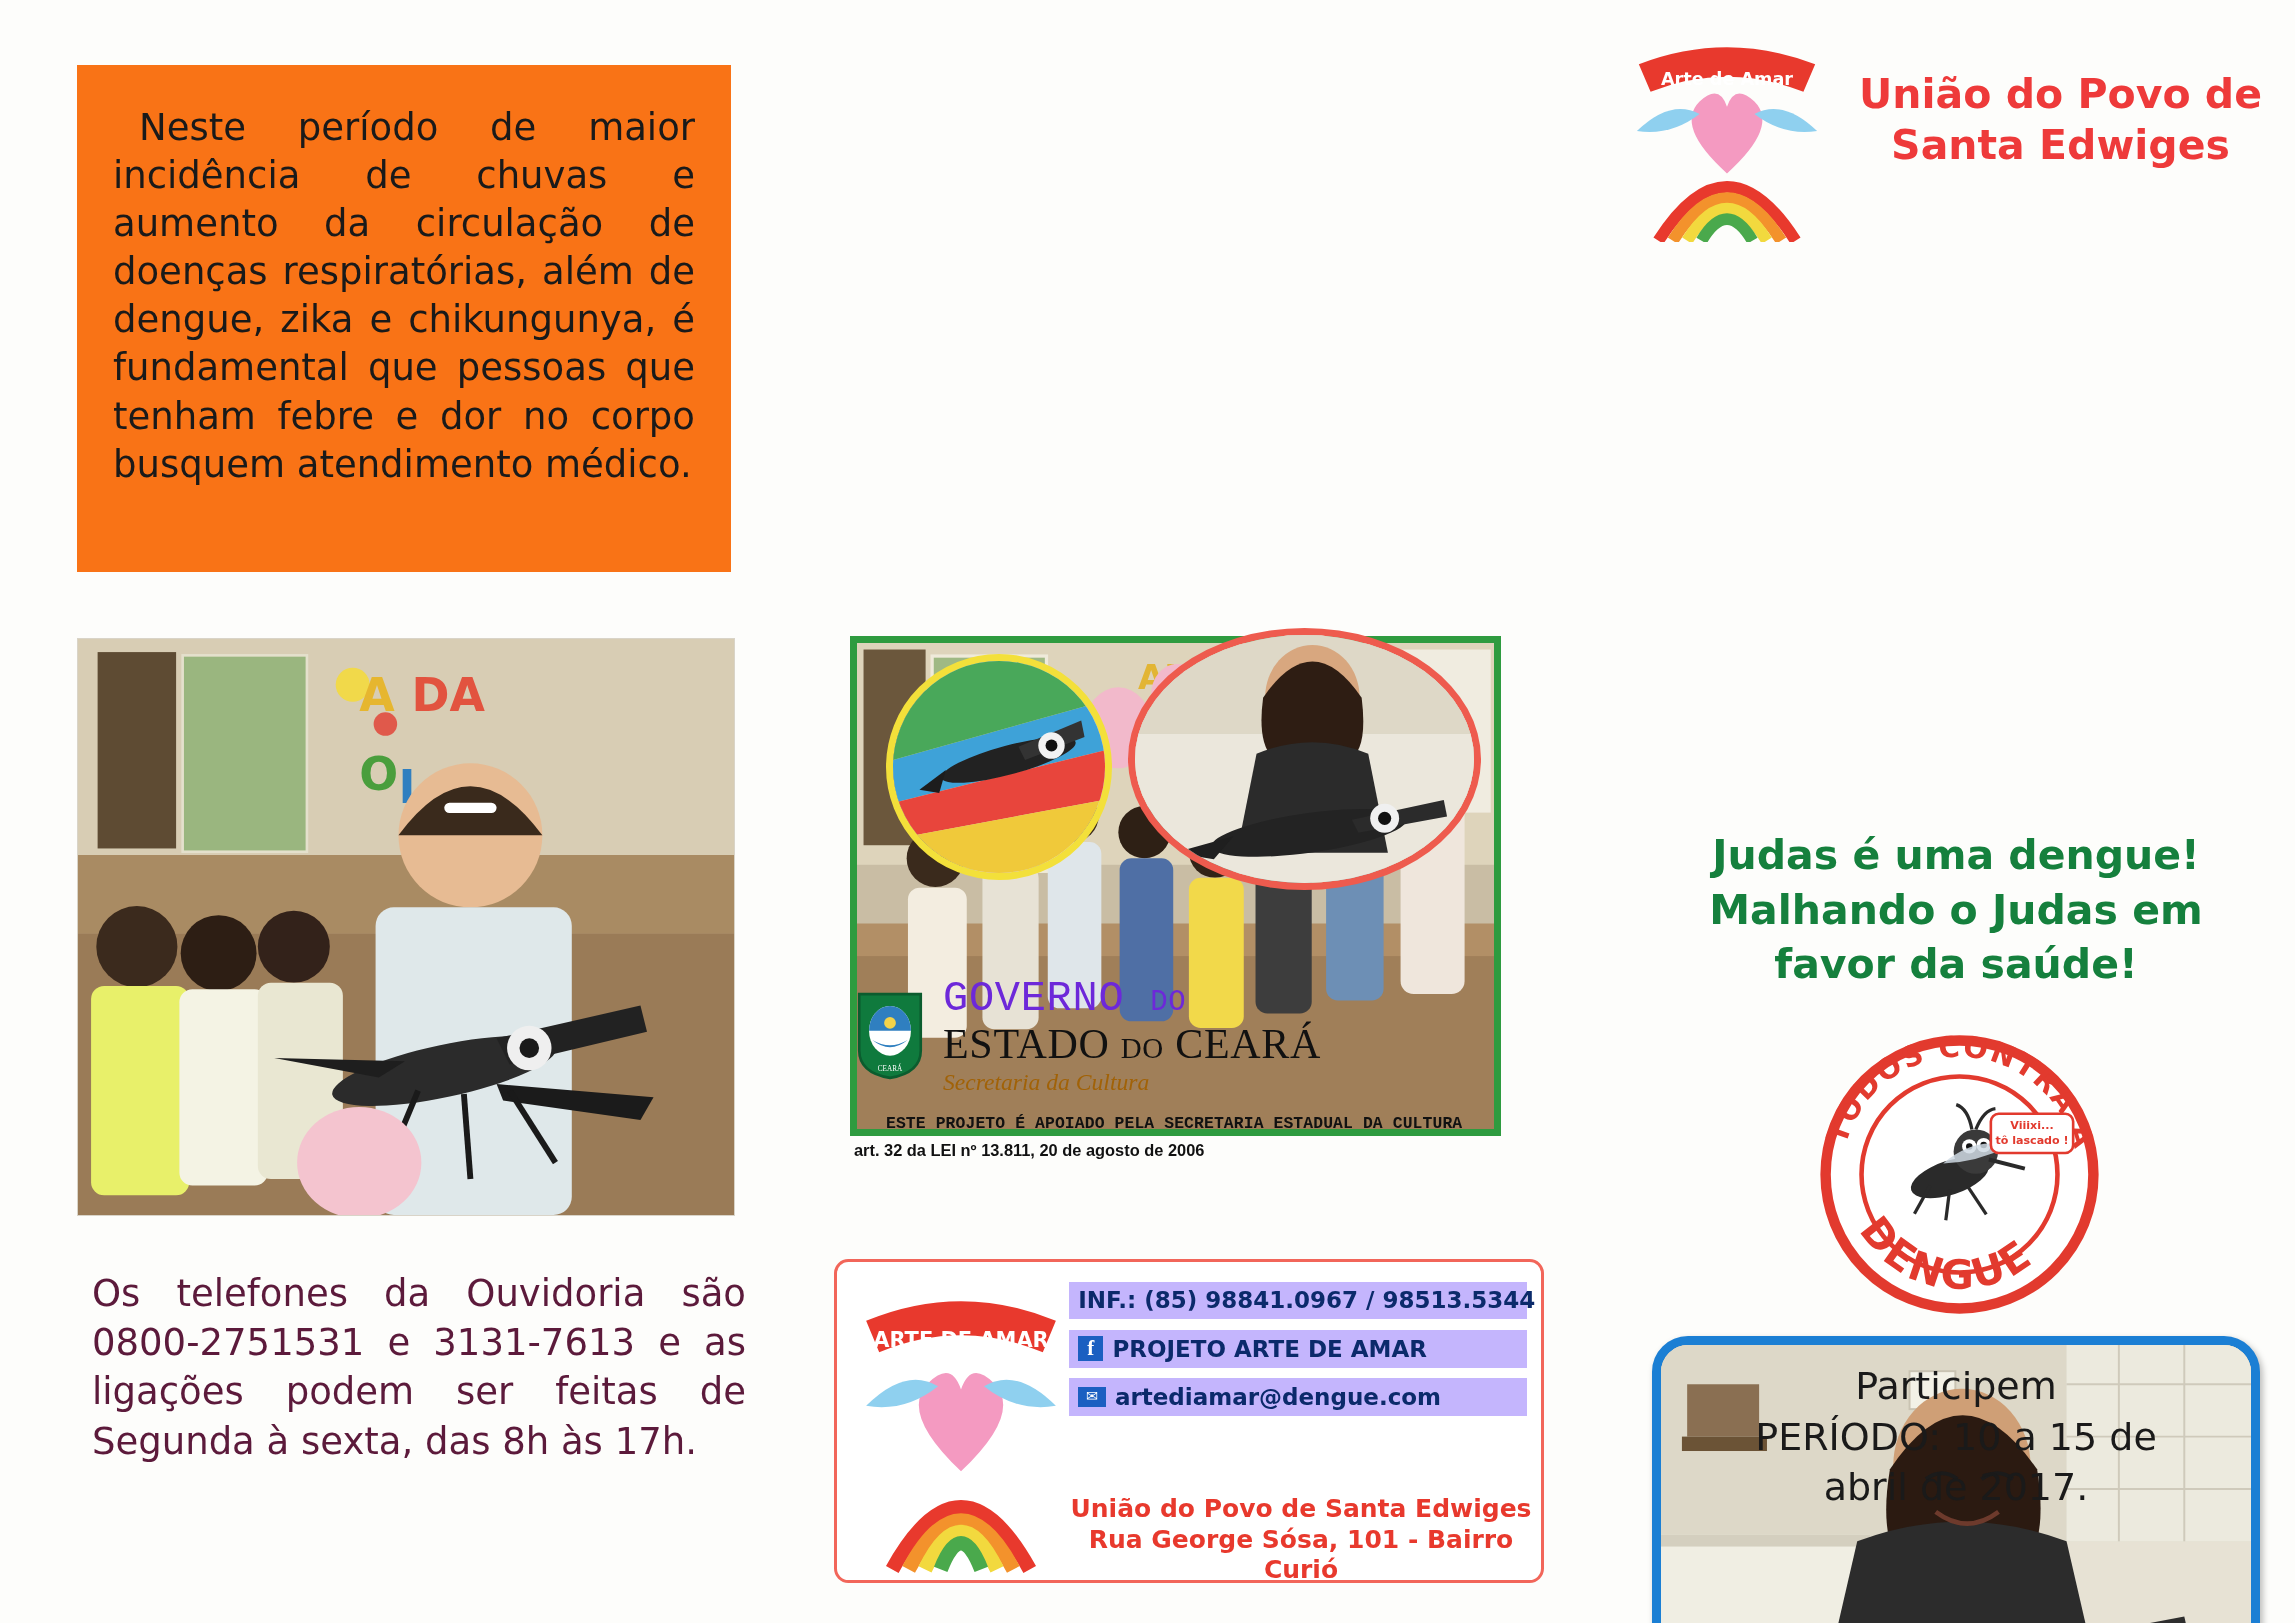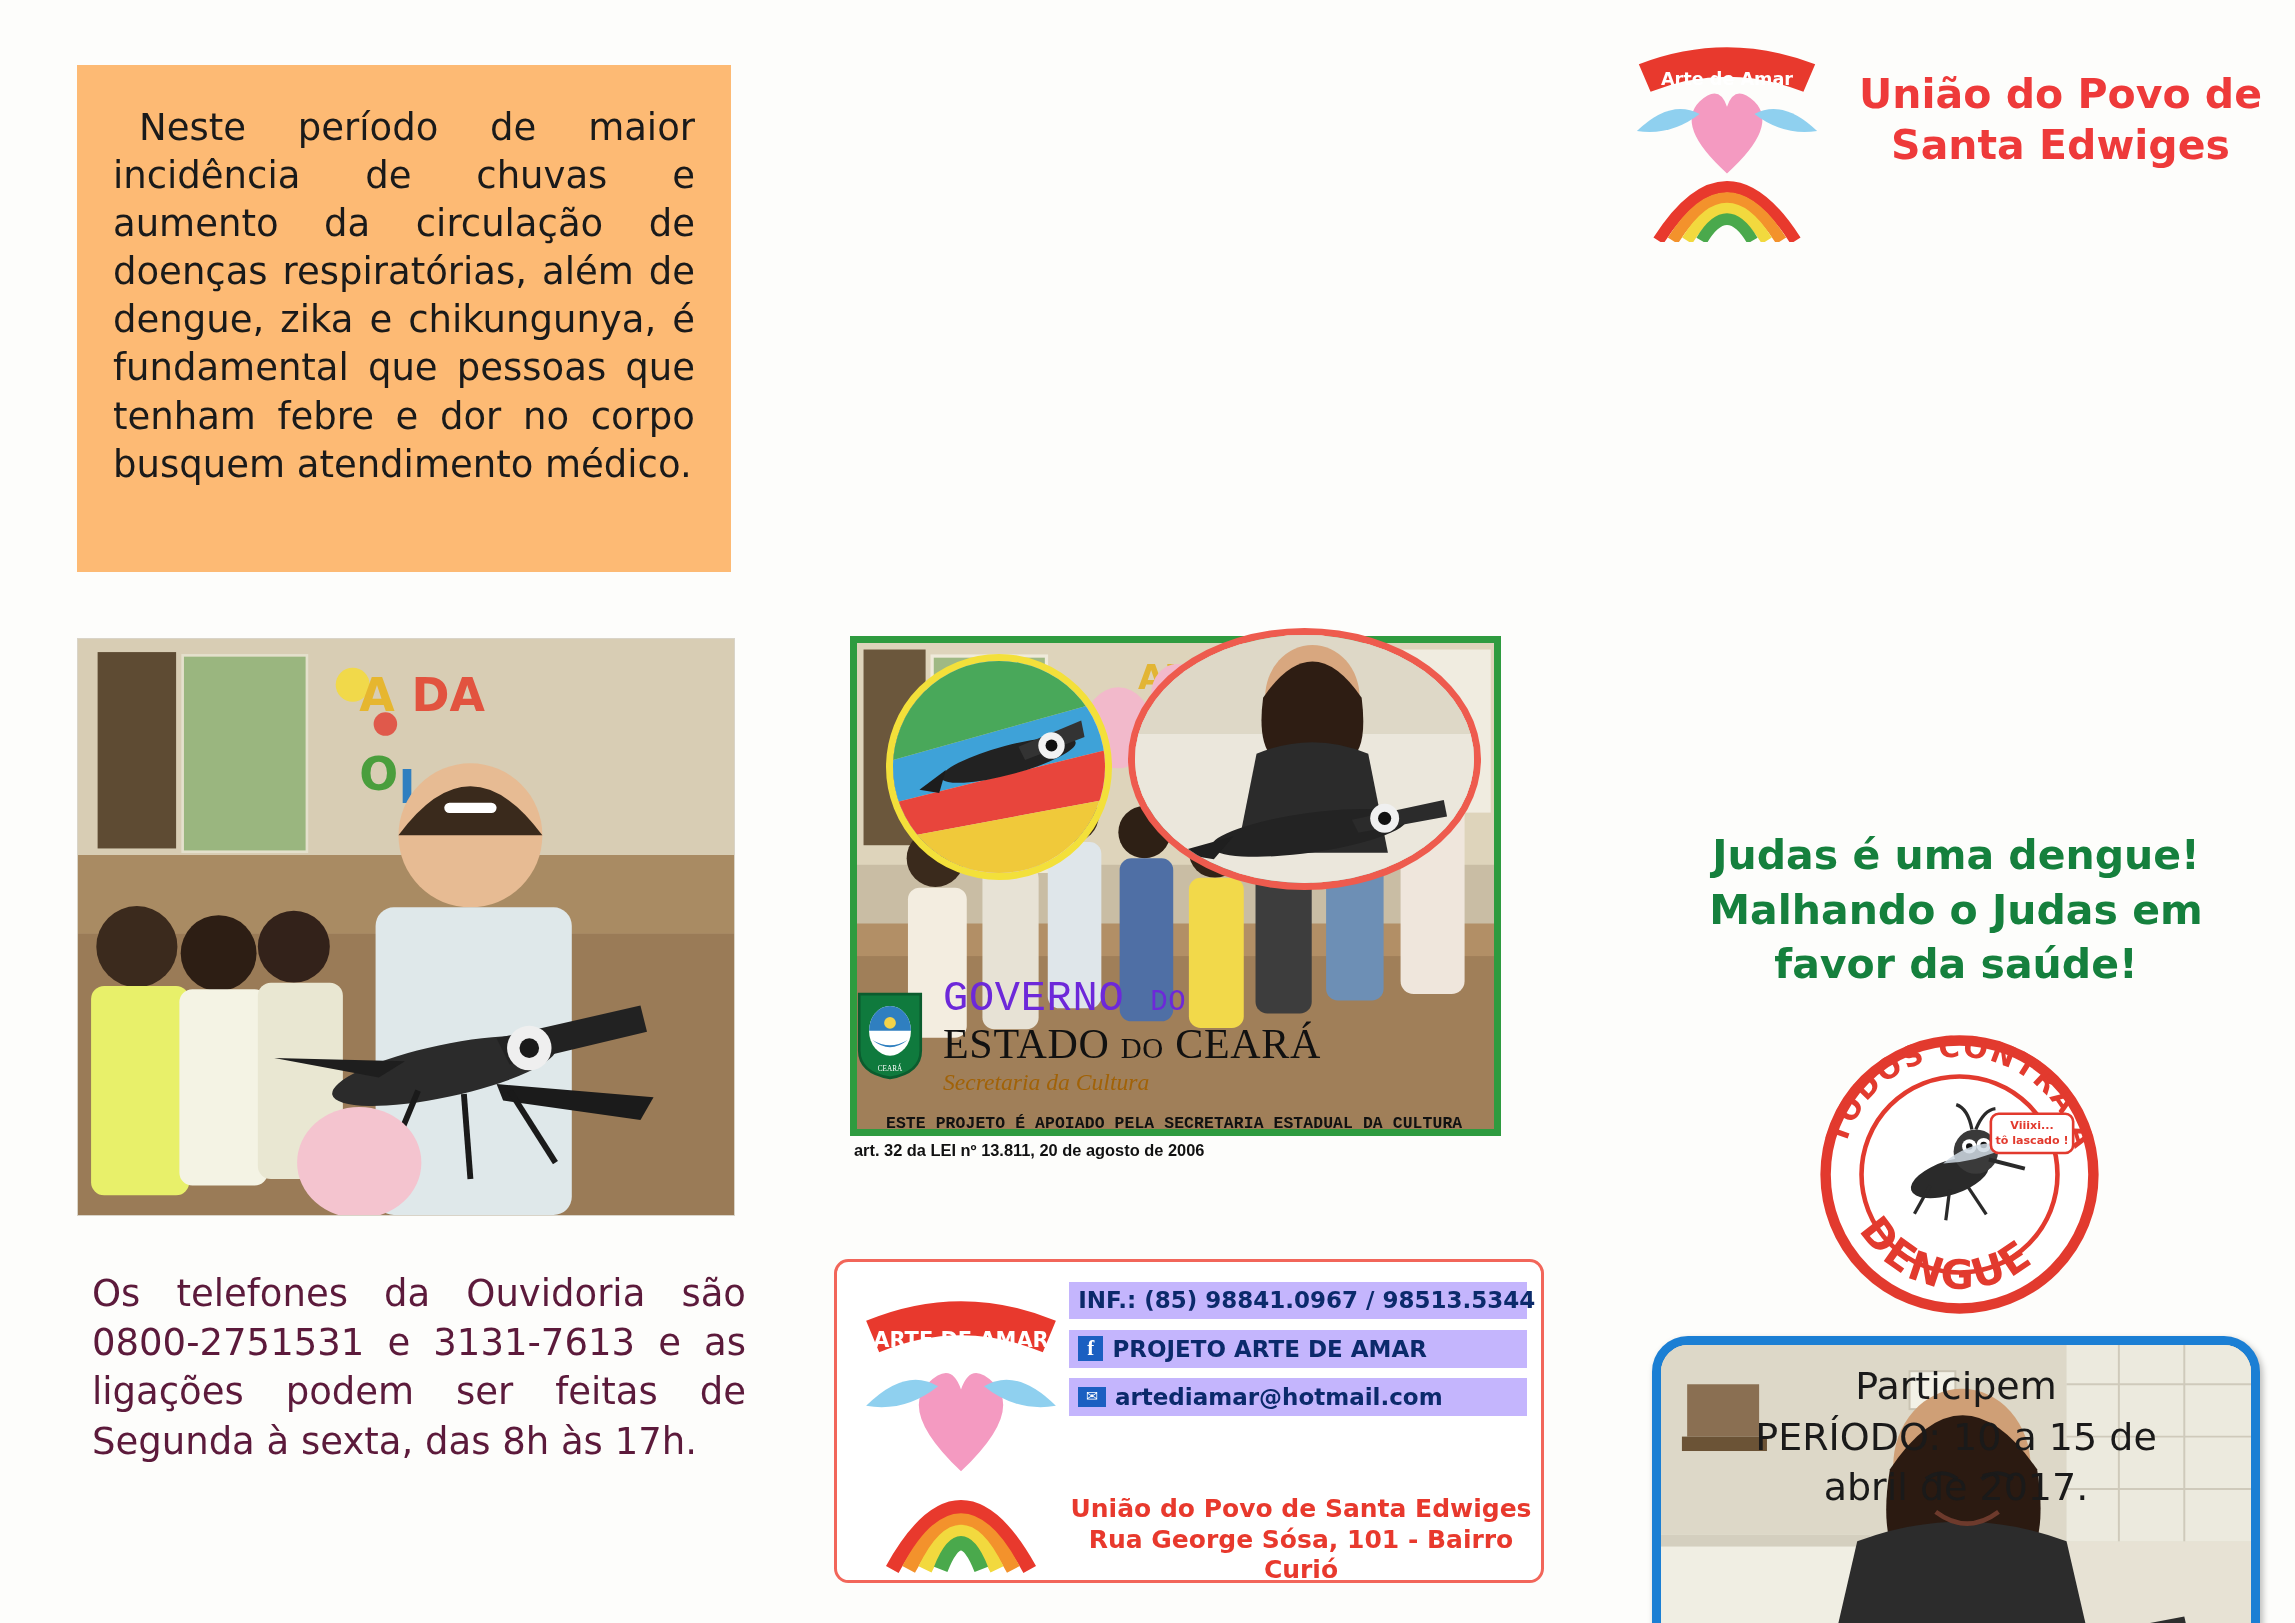--- a/index.html
+++ b/index.html
@@ -20,21 +20,21 @@
   .abs { position: absolute; }
   .photo {
     background: #b9a892;
     overflow: hidden;
     position: relative;
   }
 
   
   #yellow-text-box {
     left: 77px; top: 65px; width: 654px; height: 507px;
-    background: #fdba74;
+    background: #f97316;
     box-sizing: border-box;
     padding: 39px 36px 0 36px;
   }
   #yellow-text-box p {
     margin: 0;
     font-size: 37px;
     line-height: 1.30;
     color: #1a1a1a;
     text-align: justify;
     text-indent: 26px;
@@ -414,21 +414,21 @@
   <div id="contact-right">
     <div class="contact-strip">
       <span class="txt">INF.: (85) 98841.0967 / 98513.5344</span>
     </div>
     <div class="contact-strip">
       <span class="fb-icon">f</span>
       <span class="txt">PROJETO ARTE DE AMAR</span>
     </div>
     <div class="contact-strip">
       <span class="mail-icon">✉</span>
-      <span class="txt">artediamar@hotmail.com</span>
+      <span class="txt">artediamar@dengue.com</span>
     </div>
   </div>
   <div id="contact-address">
     <div>União do Povo de Santa Edwiges</div>
     <div>Rua George Sósa, 101 - Bairro Curió</div>
   </div>
 </div>
 
 <div class="abs" id="top-logo">
   <svg viewBox="0 0 300 320" width="196" height="209">

